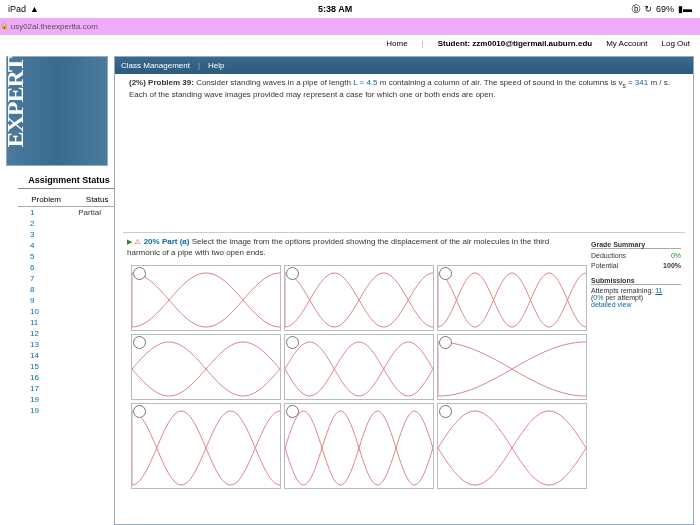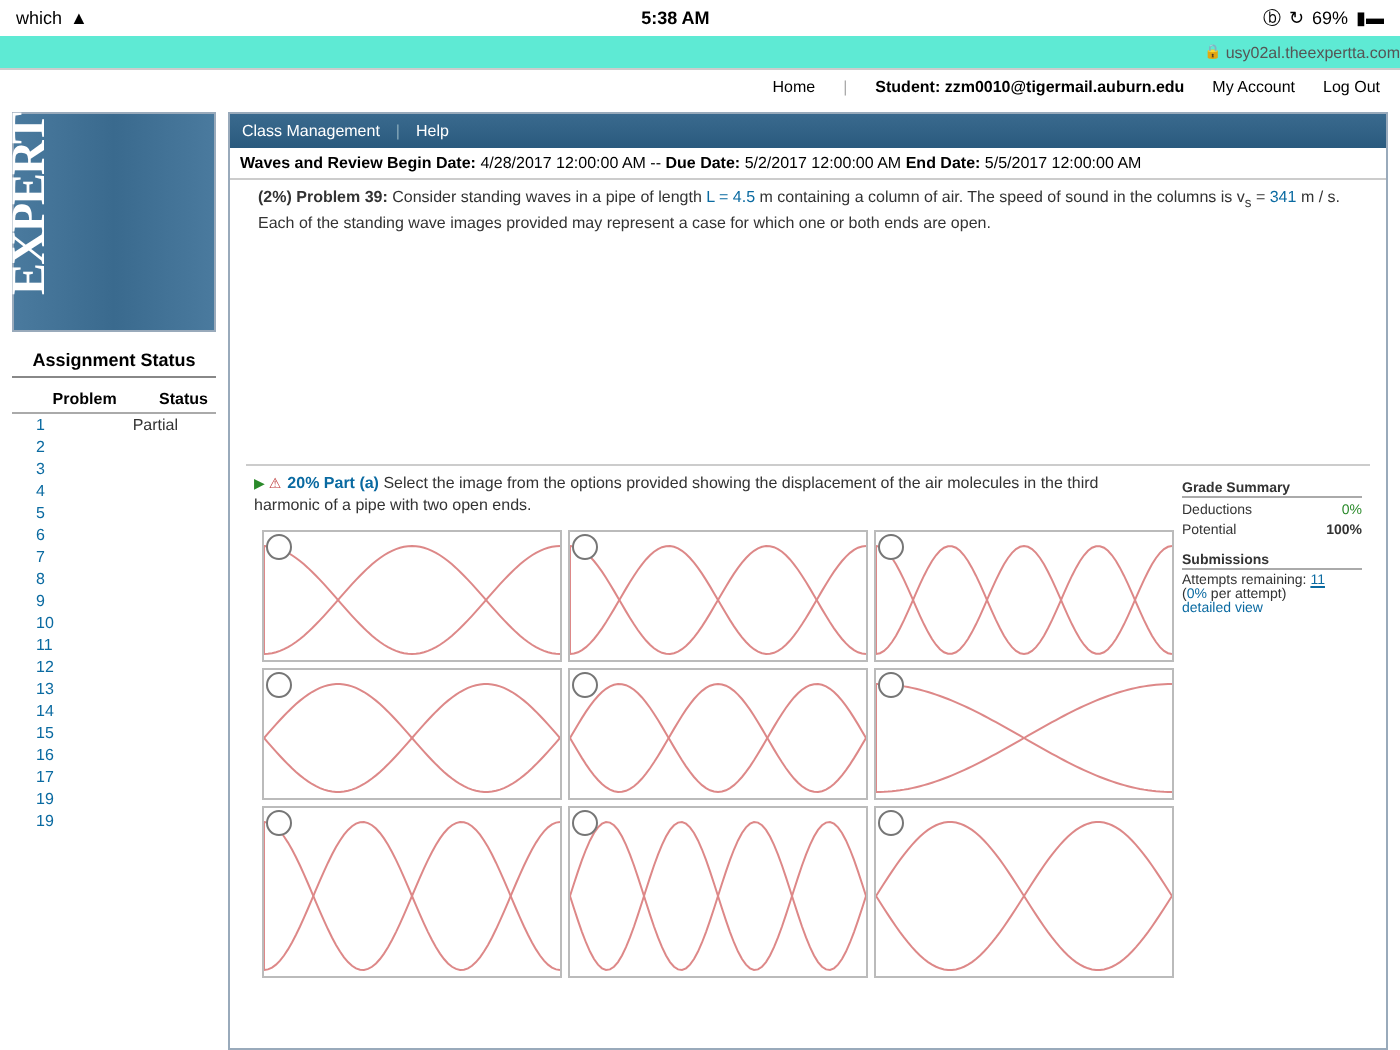--- a/index.html
+++ b/index.html
@@ -1,32 +1,32 @@
 <!DOCTYPE html>
 <html><head>
 <meta charset="utf-8">
 <style>
 *{box-sizing:border-box;margin:0;padding:0;font-family:Arial,Helvetica,sans-serif}
 body{background:#fff;width:700px;height:525px;overflow:hidden;position:relative}
 .ios-bar{height:18px;background:#fff;display:flex;justify-content:space-between;align-items:center;padding:0 8px;font-size:9px;color:#000}
 .ios-left,.ios-right{display:flex;gap:4px;align-items:center}
 .ios-center{font-weight:600}
-.url-bar{height:16px;background:#5eead4;display:flex;justify-content:flex-end;align-items:center;font-size:8px;color:#555}
+.url-bar{height:16px;background:#f0abfc;display:flex;justify-content:flex-start;align-items:center;font-size:8px;color:#555}
 .lock{font-size:7px;margin-right:2px}
 .navbar{height:18px;background:#fff;border-top:1px solid #ccc;padding:0 10px;display:flex;justify-content:flex-end;align-items:center;gap:14px;font-size:8px;color:#000}
 .navbar .sep{color:#aaa}
 .nav-link{color:#000}
 .brand-panel{position:absolute;left:6px;top:56px;width:102px;height:110px;background:linear-gradient(90deg,#4a7a9e 0%,#3a6a8e 50%,#4a7a9e 100%);border:1px solid #9ab}
 .brand-e{position:absolute;left:-2px;top:0;writing-mode:vertical-rl;transform:rotate(180deg);color:#fff;font-family:"Times New Roman",serif;font-size:24px;font-weight:700;letter-spacing:-1px;line-height:.9}
 .brand-ta{position:absolute;right:6px;top:14px;color:#fff;font-family:"Times New Roman",serif;font-size:64px;font-weight:400;line-height:.75}
-.sidebar{position:absolute;left:6px;top:172px;width:102px}
+.sidebar{position:absolute;left:18px;top:172px;width:102px}
 .side-head{font-size:9px;font-weight:700;color:#000;text-align:center;border-bottom:1px solid #888;padding:3px 0}
 .side-link{font-size:8px;color:#0a6aa1;text-align:center;padding:6px 2px;line-height:1.3;border-bottom:1px solid #aaa}
 .prob-table{width:100%;font-size:8px;border-collapse:collapse;margin-top:4px}
-.prob-table th{text-align:right;padding:2px 4px;border-bottom:1px solid #aaa;color:#000;font-weight:700}
+.prob-table th{text-align:center;padding:2px 4px;border-bottom:1px solid #aaa;color:#000;font-weight:400}
 .prob-table td{padding:1px 4px;color:#0a6aa1}
 .main{position:absolute;left:114px;top:56px;right:6px;bottom:0;border:1px solid #9ab;background:#fff;overflow:hidden}
 .band{height:17px;background:linear-gradient(180deg,#3a6a8e,#2a5a7e);color:#fff;font-size:8px;display:flex;align-items:center;padding:0 6px;gap:8px}
 .band .bsep{color:#8ab}
 .dates{font-size:8px;padding:3px 5px;color:#000;border-bottom:1px solid #ccc}
 .problem{font-size:8px;padding:4px 14px 4px 14px;color:#333;line-height:1.35}
 .problem .it{color:#0a6aa1}
 .part{position:absolute;left:8px;right:8px;top:175px;bottom:0;border-top:1px solid #ccc;padding-top:4px;display:flex}
 .part-left{flex:1}
 .part-q{font-size:8px;color:#333;line-height:1.35;padding:0 4px 6px 4px}
@@ -41,21 +41,21 @@
 .gsum .hd{font-weight:700;border-bottom:1px solid #aaa;margin-bottom:2px}
 .gsum .row{display:flex;justify-content:space-between;line-height:1.4}
 .gsum .lk{color:#0a6aa1}
 .green{color:#2a8a2a}
 </style>
 </head>
 <body>
 
 <div class="ios-bar">
   <div class="ios-left">
-      <span>which</span>
+      <span>iPad</span>
       <span>▲</span>
     </div>
   <div class="ios-center">5:38 AM</div>
   <div class="ios-right">
       <span>ⓑ</span>
       <span>↻</span>
       <span>69%</span>
       <span>▮▬</span>
     </div>
 </div>
@@ -164,26 +164,20 @@
         </tr>
       </tbody>
   </table>
 </div>
 
 <div class="main">
   <div class="band">
     <a>Class Management</a>
     <span class="bsep">|</span>
     <a>Help</a>
-  </div>
-  <div class="dates">
-    <b>Waves and Review Begin Date:</b> <span>4/28/2017 12:00:00 AM</span>
-    <span>--</span>
-    <b>Due Date:</b> <span>5/2/2017 12:00:00 AM</span>
-    <b>End Date:</b> <span>5/5/2017 12:00:00 AM</span>
   </div>
   <div class="problem">
     <b>(2%) Problem 39:</b><span> Consider standing waves in a pipe of length </span><span class="it">L = 4.5</span><span> m containing a column of air. The speed of sound in the columns is v</span><sub>s</sub><span> = </span><span class="it">341</span><span> m / s. Each of the standing wave images provided may represent a case for which one or both ends are open.</span>
   </div>
 
   <div class="part">
     <div class="part-left">
       <div class="part-q">
         <span class="tri">▶</span><span class="warn">⚠</span><span class="pct">20% Part (a)</span><span> Select the image from the options provided showing the displacement of the air molecules in the third harmonic of a pipe with two open ends.</span>
       </div>

